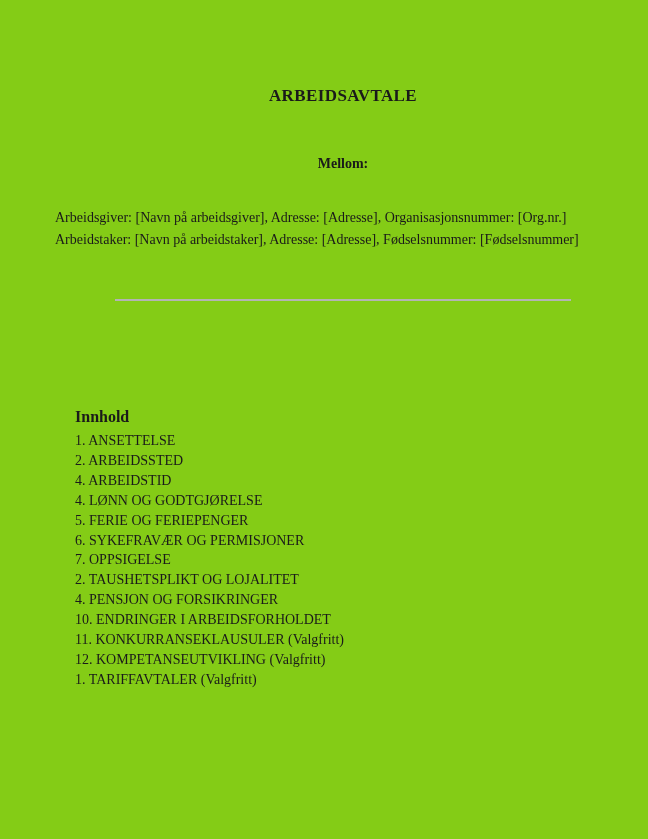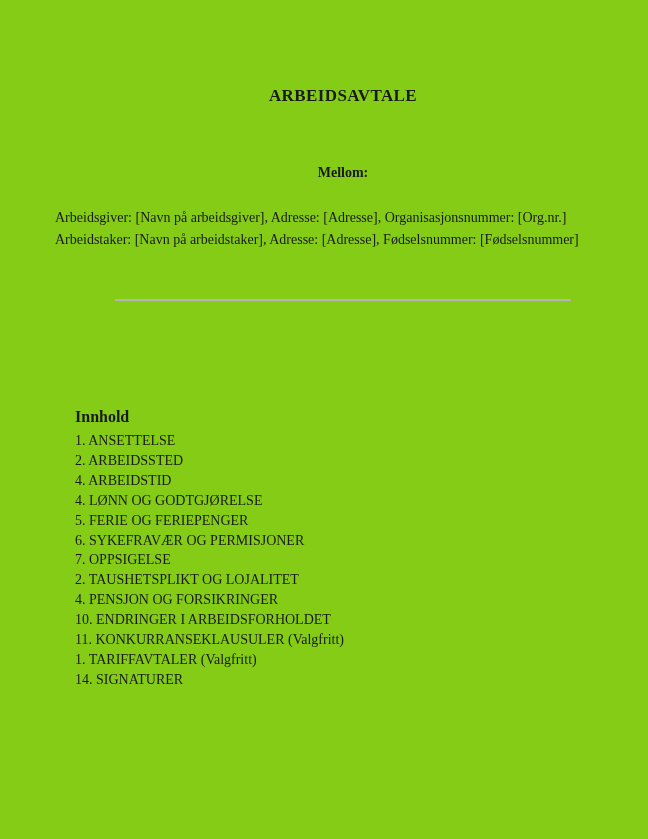--- a/index.html
+++ b/index.html
@@ -35,21 +35,20 @@
     letter-spacing: 0.4px;
   }
   .doc-subtitle {
     position: absolute;
     top: 156px;
     left: 0;
     right: 0;
     text-align: center;
     font-size: 14px;
     font-weight: bold;
-    margin-top: 9px;
   }
   .parties {
     position: absolute;
     top: 207px;
     left: -20px;
     right: -20px;
     font-size: 14px;
     line-height: 22px;
   }
   .divider {
@@ -103,18 +102,18 @@
       <div class="toc-item">2. ARBEIDSSTED</div>
       <div class="toc-item">4. ARBEIDSTID</div>
       <div class="toc-item">4. LØNN OG GODTGJØRELSE</div>
       <div class="toc-item">5. FERIE OG FERIEPENGER</div>
       <div class="toc-item">6. SYKEFRAVÆR OG PERMISJONER</div>
       <div class="toc-item">7. OPPSIGELSE</div>
       <div class="toc-item">2. TAUSHETSPLIKT OG LOJALITET</div>
       <div class="toc-item">4. PENSJON OG FORSIKRINGER</div>
       <div class="toc-item">10. ENDRINGER I ARBEIDSFORHOLDET</div>
       <div class="toc-item">11. KONKURRANSEKLAUSULER (Valgfritt)</div>
+      <div class="toc-item">12. KOMPETANSEUTVIKLING (Valgfritt)</div>
       <div class="toc-item">1. TARIFFAVTALER (Valgfritt)</div>
-      <div class="toc-item">14. SIGNATURER</div>
     </div>
 
   </div>
 </div>
 
 </body></html>

